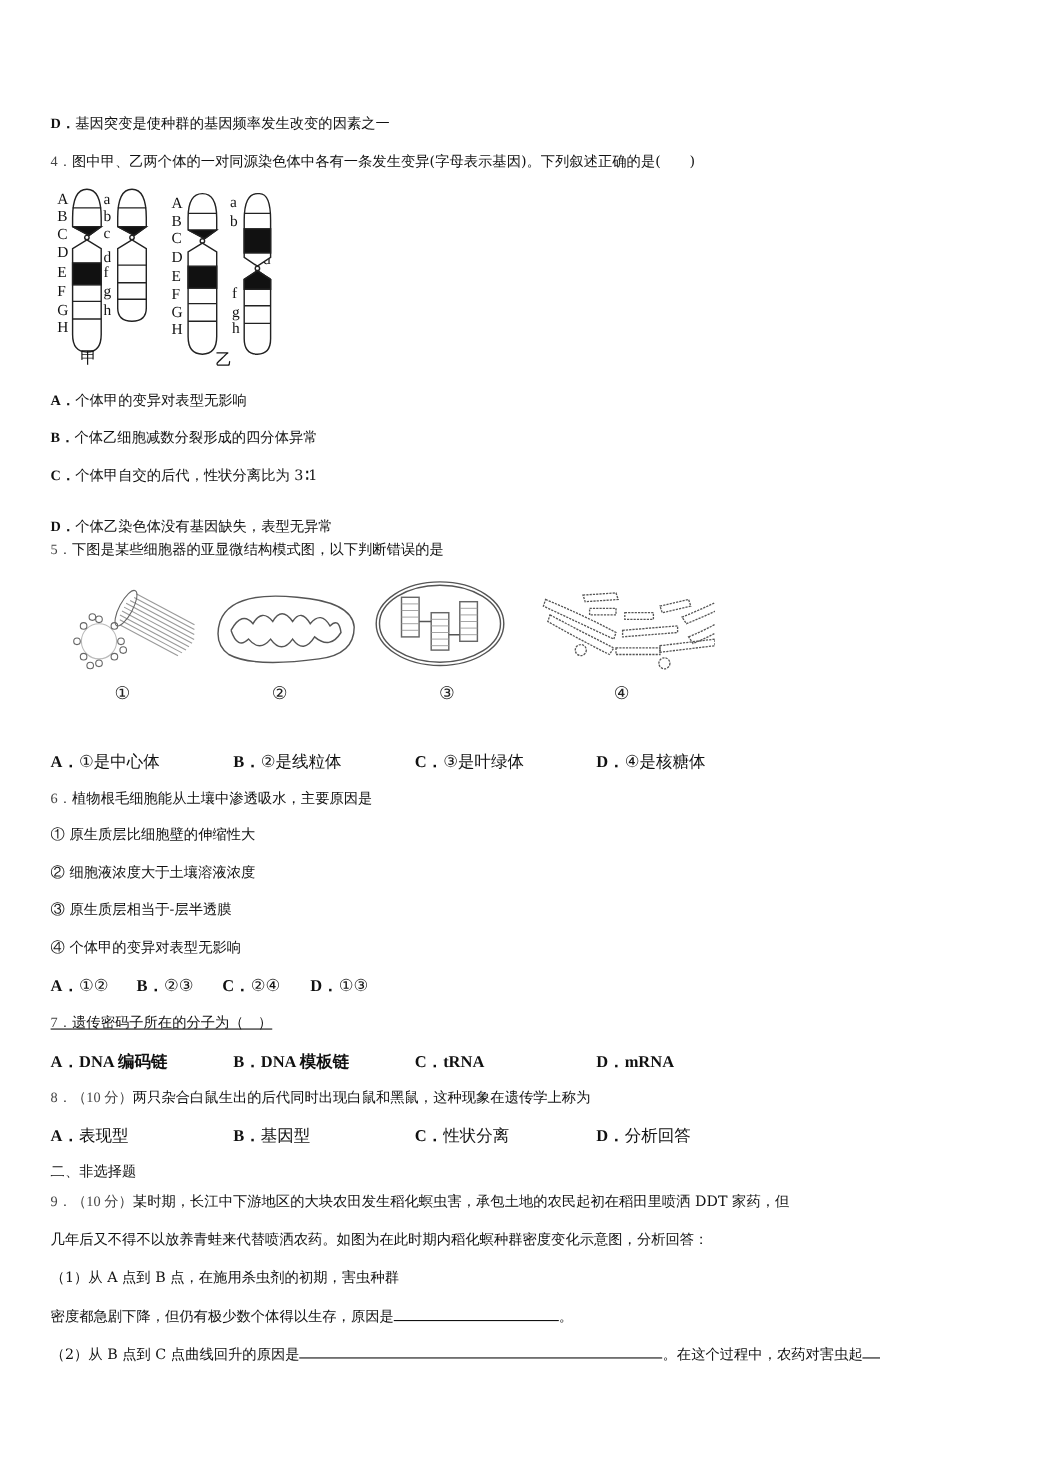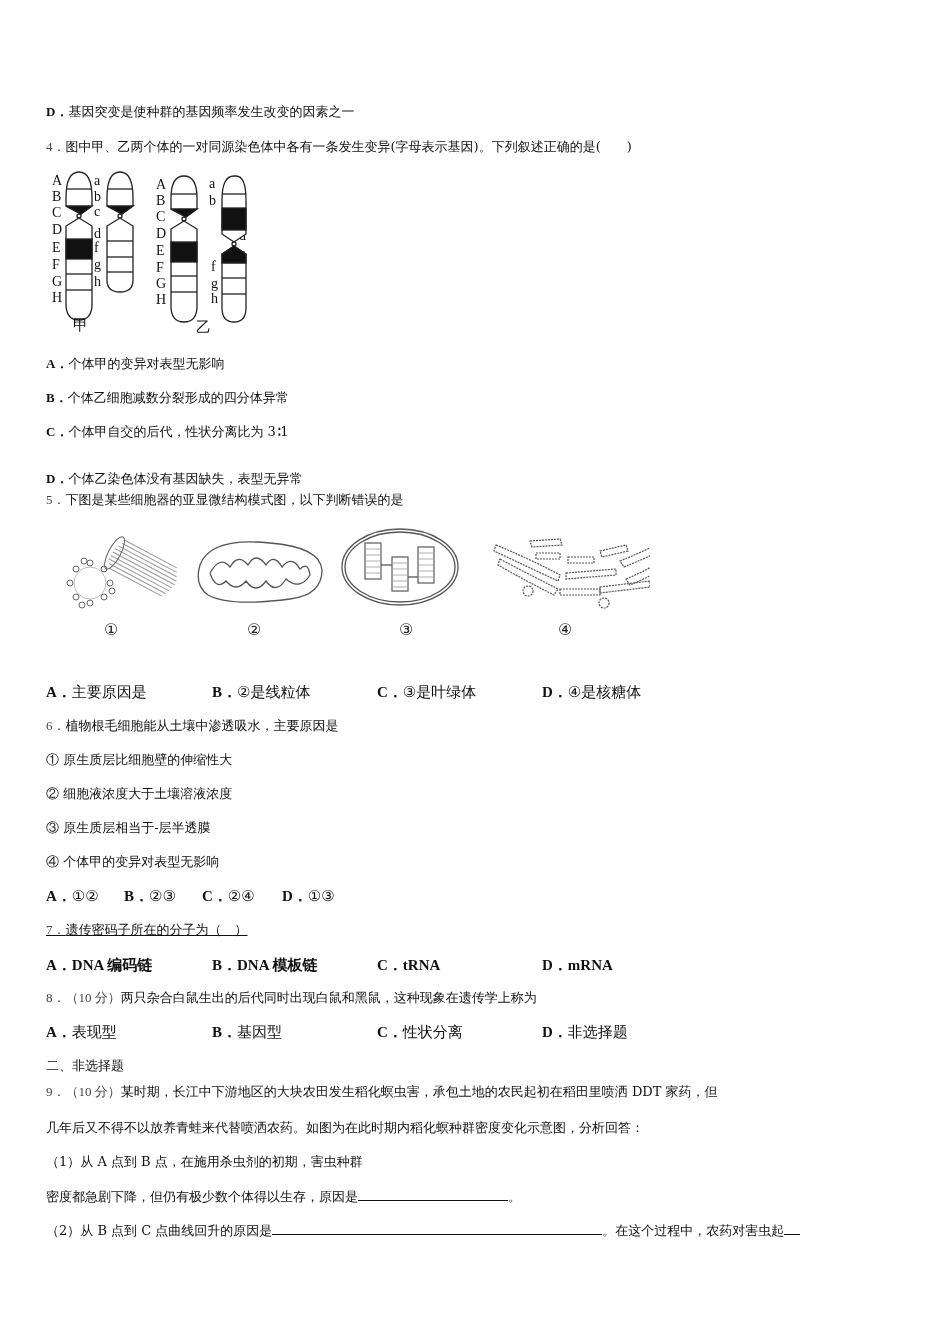--- a/index.html
+++ b/index.html
@@ -203,21 +203,21 @@
     <circle cx="468" cy="66" r="5"></circle>
     <circle cx="544" cy="78" r="5"></circle>
   </g>
 </svg>
 
 <div class="circ-label" style="left:104px; top:620px;">①</div>
 <div class="circ-label" style="left:247px; top:620px;">②</div>
 <div class="circ-label" style="left:399px; top:620px;">③</div>
 <div class="circ-label" style="left:558px; top:620px;">④</div>
 
-<div class="opt" style="left:46px; top:682px;"><span class="k">A．</span><span>主要原因是</span></div>
+<div class="opt" style="left:46px; top:682px;"><span class="k">A．</span><span>①是中心体</span></div>
 <div class="opt" style="left:212px; top:682px;"><span class="k">B．</span><span>②是线粒体</span></div>
 <div class="opt" style="left:377px; top:682px;text-align:center;"><span class="k">C．</span><span>③是叶绿体</span></div>
 <div class="opt" style="left:542px; top:682px;"><span class="k">D．</span><span>④是核糖体</span></div>
 
 <div class="line" style="top:716px;">
   <span class="num">6．</span><span>植物根毛细胞能从土壤中渗透吸水，主要原因是</span>
 </div>
 <div class="line" style="top:750px;">① 原生质层比细胞壁的伸缩性大</div>
 <div class="line" style="top:784px;">② 细胞液浓度大于土壤溶液浓度</div>
 <div class="line" style="top:818px;">③ 原生质层相当于-层半透膜</div>
@@ -235,21 +235,21 @@
 <div class="opt" style="left:212px; top:955px;"><span class="k">B．</span><span class="k">DNA 模板链</span></div>
 <div class="opt" style="left:377px; top:955px;"><span class="k">C．</span><span class="k">tRNA</span></div>
 <div class="opt" style="left:542px; top:955px;"><span class="k">D．</span><span class="k">mRNA</span></div>
 
 <div class="line" style="top:988px;">
   <span class="num">8．</span><span class="num">（10 分）</span><span>两只杂合白鼠生出的后代同时出现白鼠和黑鼠，这种现象在遗传学上称为</span>
 </div>
 <div class="opt" style="left:46px; top:1022px;"><span class="k">A．</span><span>表现型</span></div>
 <div class="opt" style="left:212px; top:1022px;"><span class="k">B．</span><span>基因型</span></div>
 <div class="opt" style="left:377px; top:1022px;"><span class="k">C．</span><span>性状分离</span></div>
-<div class="opt" style="left:542px; top:1022px;"><span class="k">D．</span><span>非选择题</span></div>
+<div class="opt" style="left:542px; top:1022px;"><span class="k">D．</span><span>分析回答</span></div>
 
 <div class="line" style="top:1056px;">二、非选择题</div>
 
 <div class="line" style="top:1082px;">
   <span class="num">9．</span><span class="num">（10 分）</span><span>某时期，长江中下游地区的大块农田发生稻化螟虫害，承包土地的农民起初在稻田里喷洒 DDT 家药，但</span>
 </div>
 <div class="line" style="top:1118px;">几年后又不得不以放养青蛙来代替喷洒农药。如图为在此时期内稻化螟种群密度变化示意图，分析回答：</div>
 <div class="line" style="top:1152px;">（1）从 A 点到 B 点，在施用杀虫剂的初期，害虫种群</div>
 <div class="line" style="top:1186px;">
   <span>密度都急剧下降，但仍有极少数个体得以生存，原因是</span><span class="blank" style="width:150px;"></span><span>。</span>

